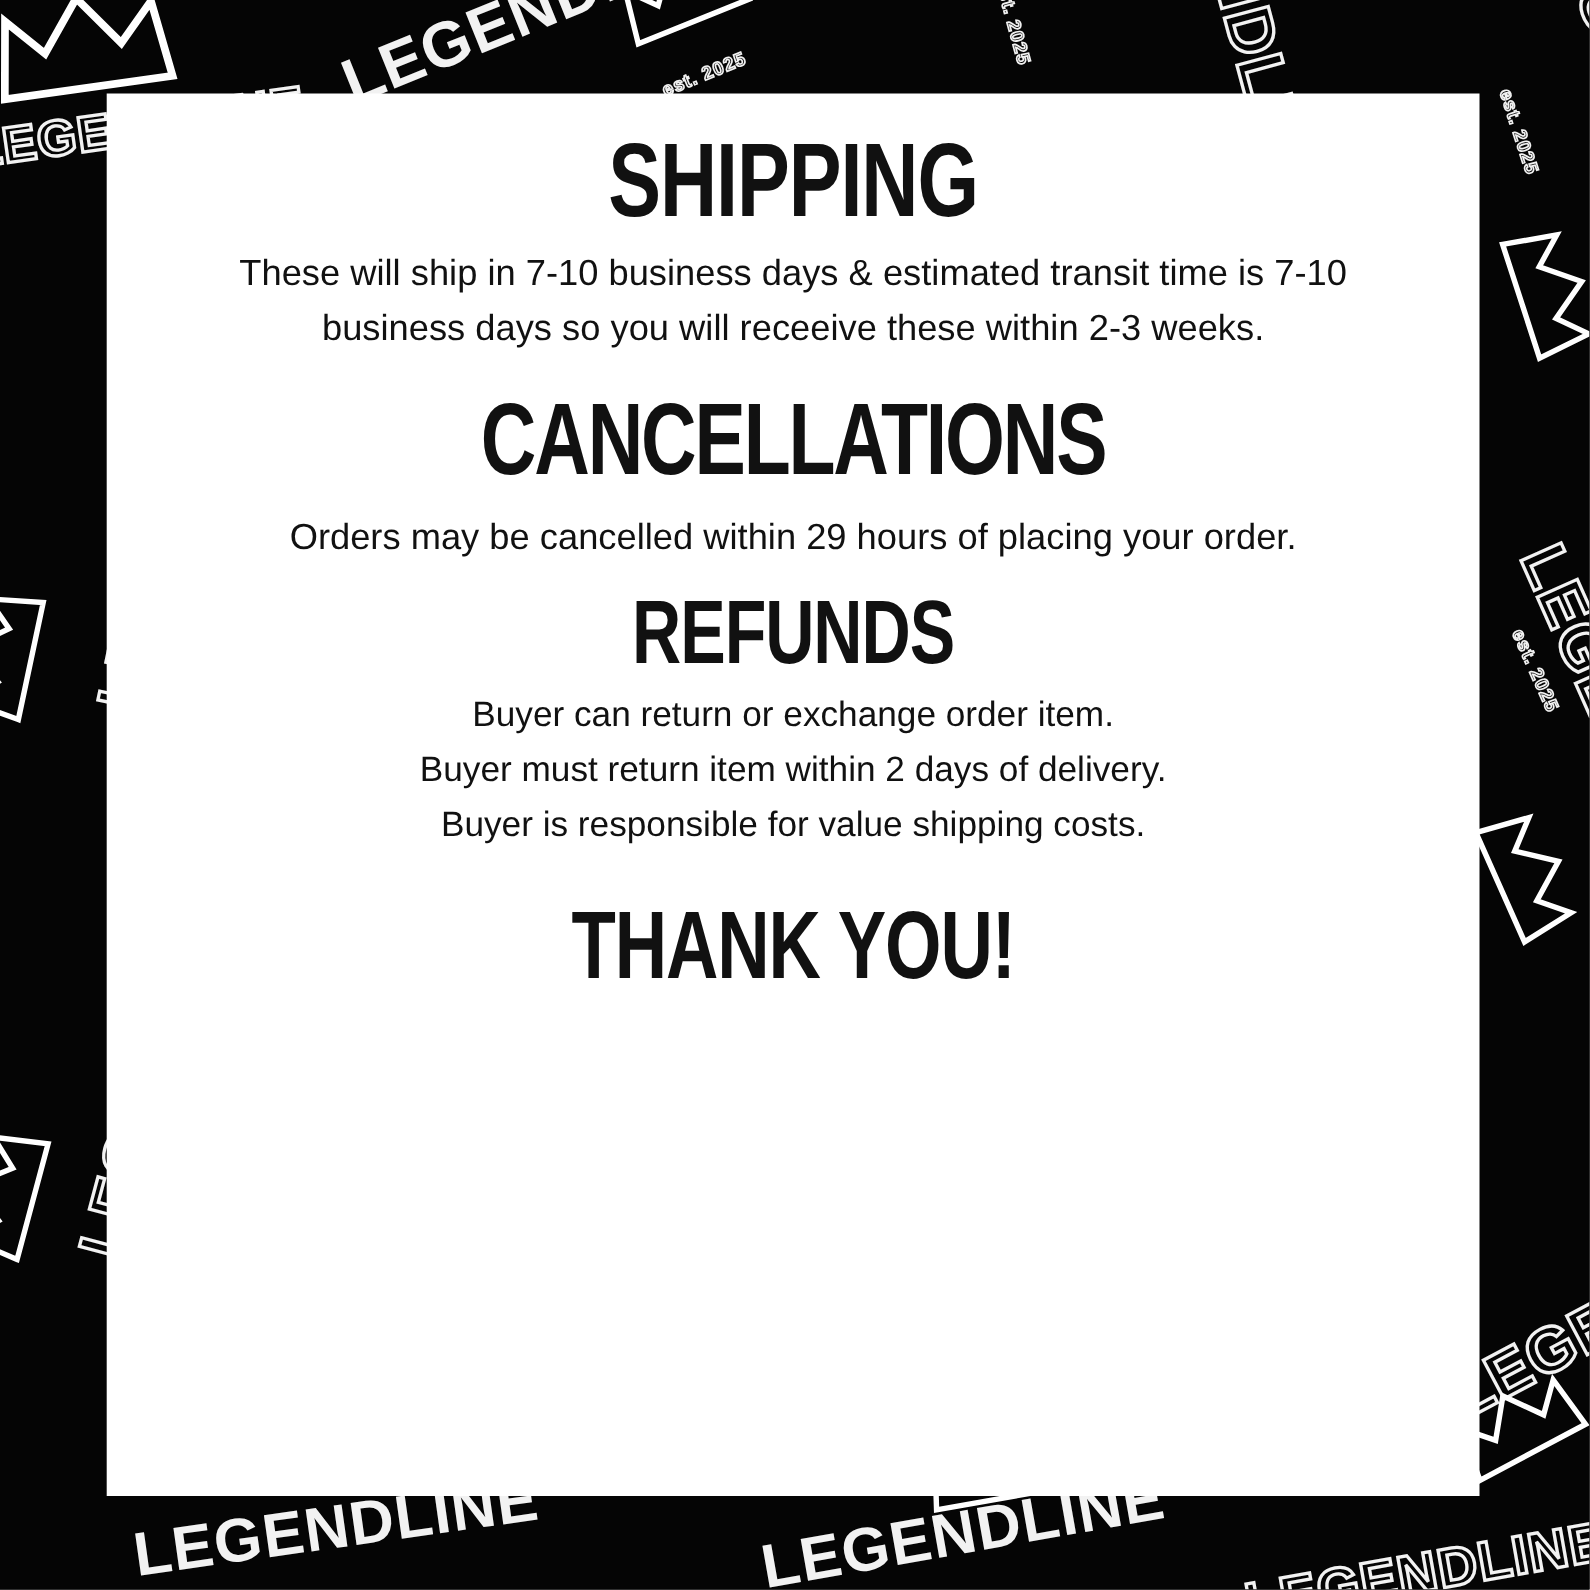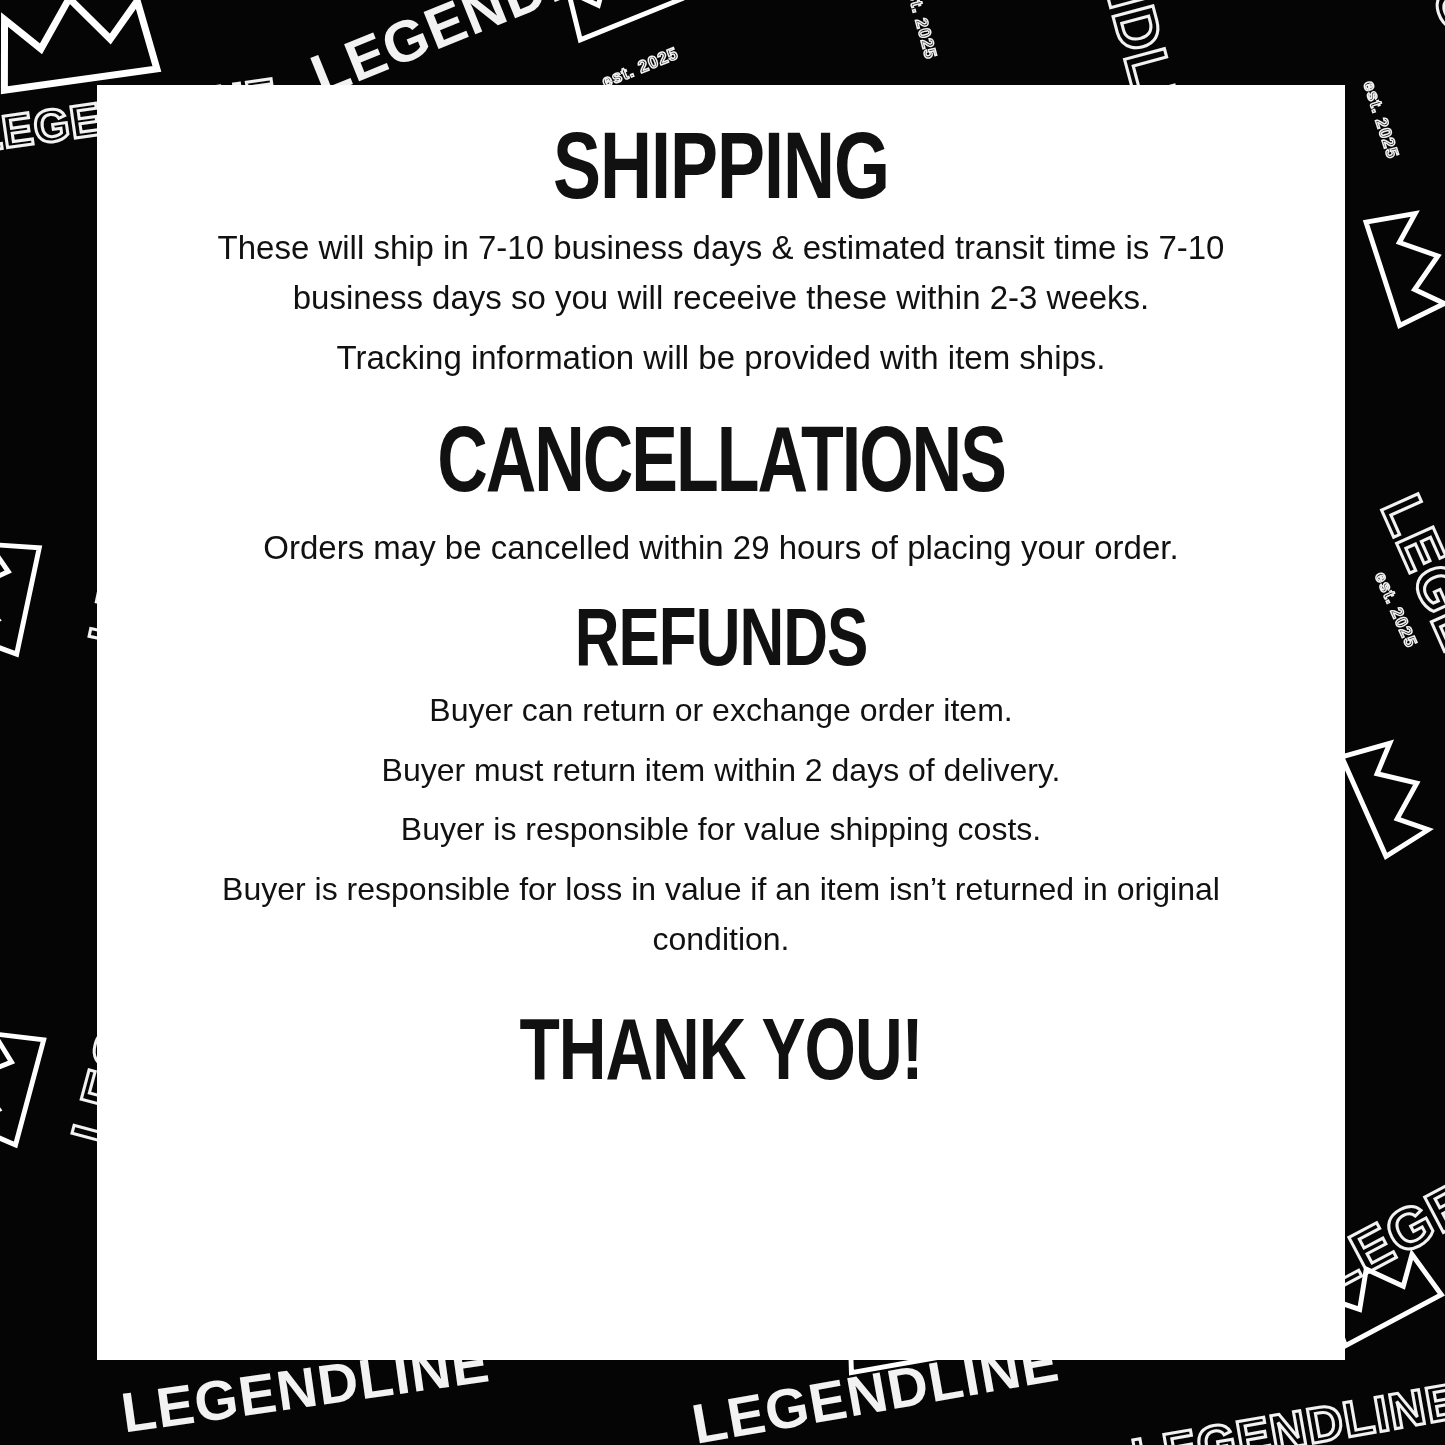--- a/index.html
+++ b/index.html
@@ -88,21 +88,21 @@
   .h-shipping { font-size: 72px; margin-top: 18px; margin-bottom: 34px; }
   .h-cancellations { font-size: 70px; margin-top: 30px; margin-bottom: 40px; letter-spacing: -2px; }
   .h-refunds { font-size: 62px; margin-top: 22px; margin-bottom: 28px; }
   .h-thanks { font-size: 66px; margin-top: 40px; margin-bottom: 10px; }
 
   .body-text {
     font-family: "Liberation Sans", sans-serif;
     font-size: 33px;
     line-height: 1.52;
     color: #111111;
-    margin: 10px auto;
+    margin: 0 auto;
     max-width: 1130px;
     font-weight: 400;
   }
   .body-text.tight { font-size: 32px; line-height: 1.56; }
 </style>
 </head>
 <body>
 
 <div id="page">
 
@@ -177,27 +177,25 @@
         </svg>
     </div>
 
     <div class="brandmark bm-word" style="left:1130px; top:1400px; transform:rotate(-10deg); font-size:50px;">LEGENDLINE</div>
   </div>
 
   <div id="card">
 
     <h1 class="headline h-shipping">SHIPPING</h1>
     <p class="body-text">These will ship in 7-10 business days &amp; estimated transit time is 7-10 business days so you will receeive these within 2-3 weeks.</p>
-    <p class="body-text">Tracking information will be provided with item ships.</p>
 
     <h1 class="headline h-cancellations">CANCELLATIONS</h1>
     <p class="body-text">Orders may be cancelled within 29 hours of placing your order.</p>
 
     <h1 class="headline h-refunds">REFUNDS</h1>
     <p class="body-text tight">Buyer can return or exchange order item.</p>
     <p class="body-text tight">Buyer must return item within 2 days of delivery.</p>
     <p class="body-text tight">Buyer is responsible for value shipping costs.</p>
-    <p class="body-text tight">Buyer is responsible for loss in value if an item isn’t returned in original condition.</p>
 
     <h1 class="headline h-thanks">THANK YOU!</h1>
   </div>
 
 </div>
 
 </body></html>

